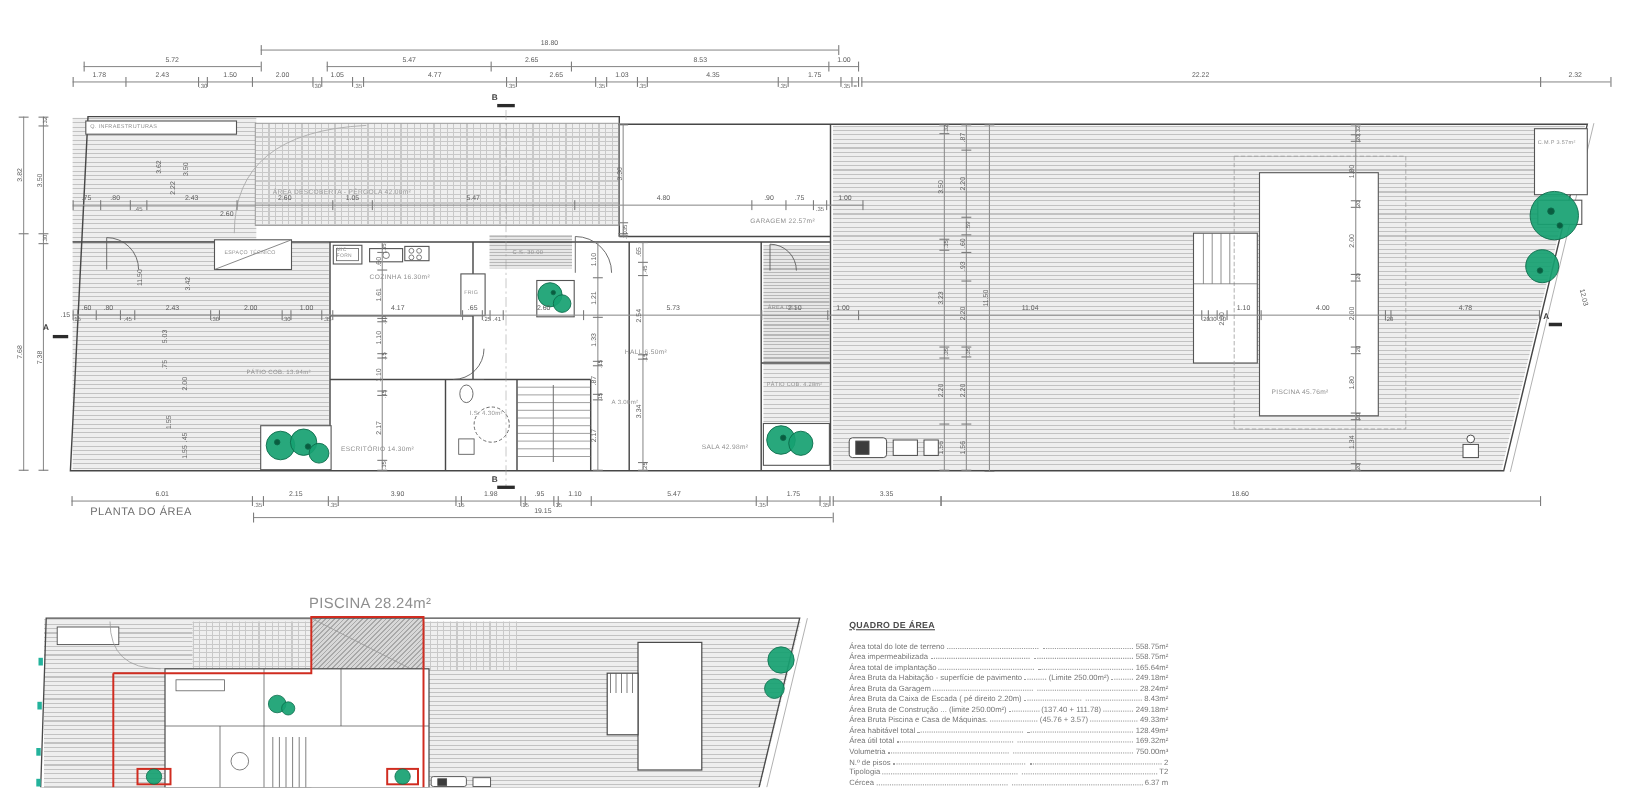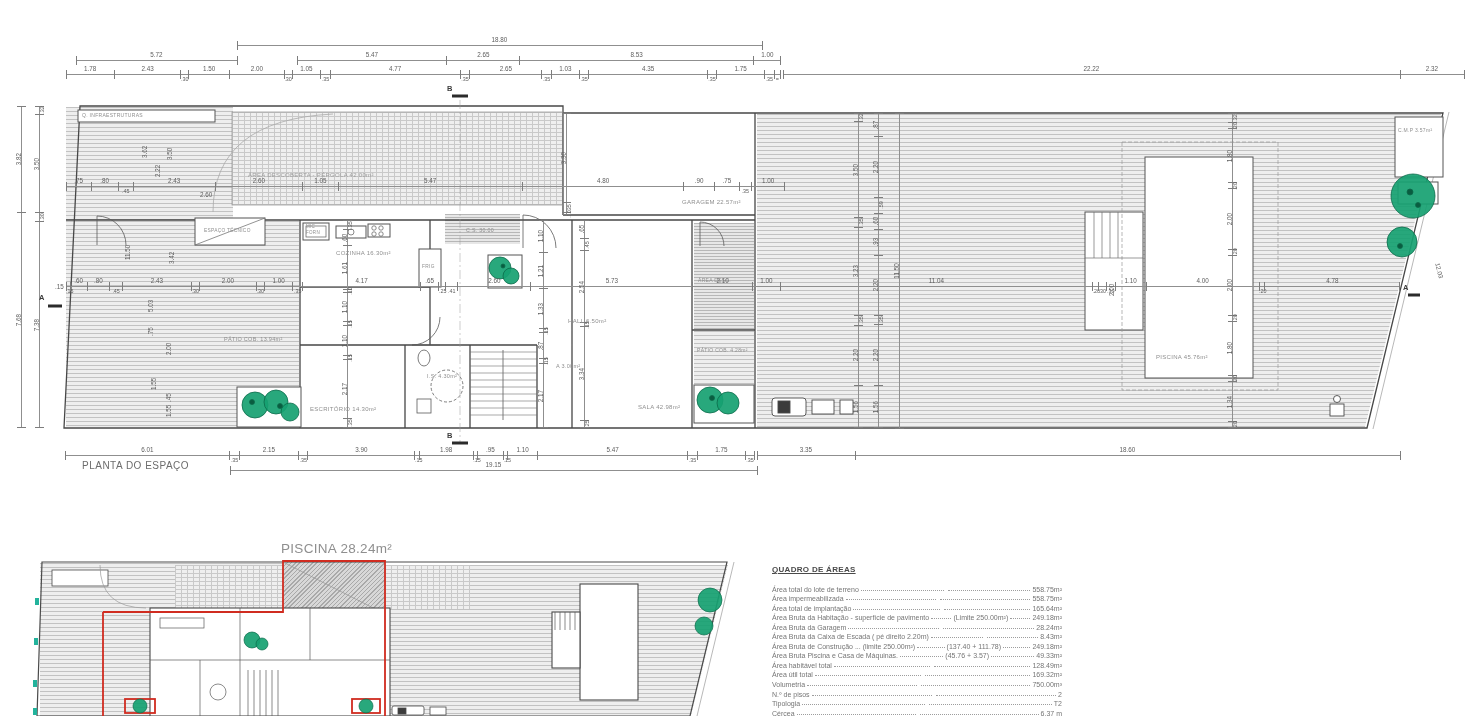--- a/index.html
+++ b/index.html
@@ -652,21 +652,21 @@
     <span class="rlabel" style="left:682px;top:199px;font-size:6px;">GARAGEM 22.57m²</span>
     <span class="rlabel" style="left:698px;top:277px;font-size:5px;">ÁREA DESC.</span>
     <span class="rlabel" style="left:1156px;top:354px;font-size:6px;">PISCINA 45.76m²</span>
     <span class="rlabel" style="left:1398px;top:127px;font-size:5px;">C.M.P 3.57m²</span>
 
     <span class="marker" style="left:447px;top:84px;">B</span>
     <span class="marker" style="left:447px;top:431px;">B</span>
     <span class="marker" style="left:39px;top:293px;">A</span>
     <span class="marker" style="left:1403px;top:283px;">A</span>
 
-    <span class="ptitle" style="left:82px;top:460px;">PLANTA DO ESPAÇO</span>
+    <span class="ptitle" style="left:82px;top:460px;">PLANTA DO ÁREA</span>
   <span class="fdim rot" style="left: 141px; top: 158px;">3.62</span>
       <span class="fdim rot" style="left: 166px; top: 160px;">3.50</span>
       <span class="fdim rot" style="left: 154px; top: 177px;">2.22</span>
       <span class="fdim" style="left: 200px; top: 191px;">2.60</span>
       <span class="fdim rot" style="left: 124px; top: 260px;">11.50</span>
       <span class="fdim rot" style="left: 168px; top: 264px;">3.42</span>
       <span class="fdim rot" style="left: 147px; top: 312px;">5.03</span>
       <span class="fdim rot" style="left: 147px; top: 336px;">.75</span>
       <span class="fdim rot" style="left: 165px; top: 355px;">2.00</span>
       <span class="fdim rot" style="left: 150px; top: 390px;">1.55</span>
@@ -724,21 +724,21 @@
       </g>
       <g stroke="#4a4a4a" stroke-width="0.8" fill="#ffffff">
         <rect x="392" y="166" width="32" height="9" rx="2"></rect>
         <rect x="398" y="168" width="8" height="6" fill="#3c3c3c"></rect>
         <rect x="430" y="167" width="16" height="8"></rect>
       </g>
     </svg>
   </div>
 
   <div id="areas">
-    <span class="ttitle">QUADRO DE ÁREAS</span>
+    <span class="ttitle">QUADRO DE ÁREA</span>
     <div>
         <div class="trow">
         <span class="tl">Área total do lote de terreno</span>
         <span class="lead"></span>
 
         <span class="lead"></span>
         <span class="tv">558.75m²</span>
       </div>
         <div class="trow">
         <span class="tl">Área impermeabilizada</span>

